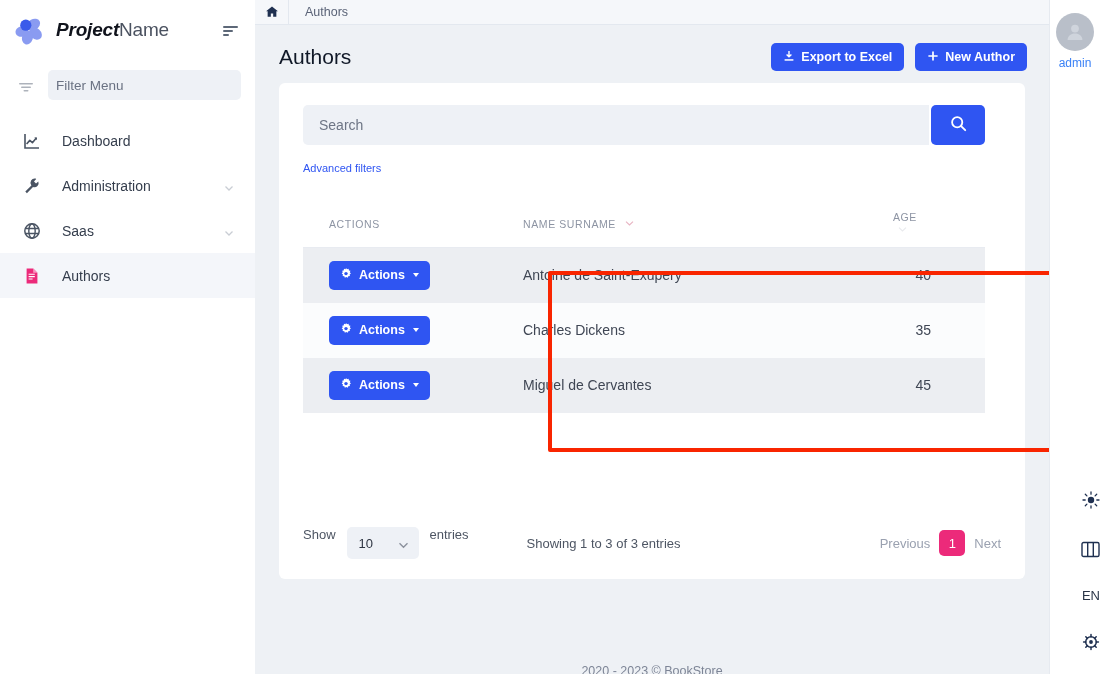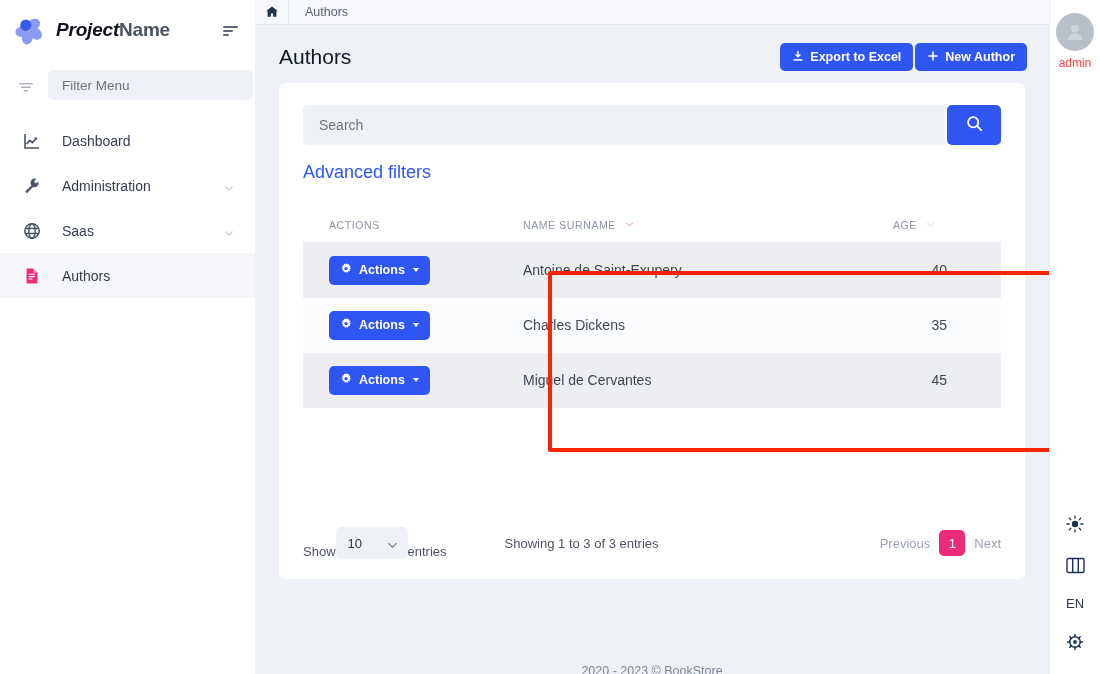--- a/index.html
+++ b/index.html
@@ -18,28 +18,28 @@
   }
   .brand {
     height: 60px; display: flex; align-items: center; padding: 0 16px 0 14px;
   }
   .brand-logo { width: 30px; height: 30px; flex: 0 0 30px; position: relative; }
   .brand-text {
     margin-left: 12px; font-size: 19px; letter-spacing: -0.2px;
     color: #2b2f3a; white-space: nowrap;
   }
   .brand-text b { font-weight: 700; color: #10131c; font-style: italic; }
-  .brand-text span { font-weight: 700; color: #4b5260; }
+  .brand-text span { font-weight: 400; color: #4b5260; }
   .brand-toggle { margin-left: auto; width: 18px; height: 14px; cursor: pointer; }
 
   .filter-row { display: flex; align-items: center; padding: 10px 16px 14px 18px; }
   .filter-icon { width: 16px; height: 12px; flex: 0 0 16px; opacity: .55; }
   .filter-input {
     margin-left: 14px; flex: 1; height: 30px; border: none; outline: none;
-    background: #eef1f6; border-radius: 5px; padding: 0 14px;
+    background: #eef1f6; border-radius: 5px; padding: 0 8px;
     font-family: "Liberation Sans", sans-serif; font-size: 13.5px; color: #5b6372;
   }
   .filter-input::placeholder { color: #6a7283; }
 
   .nav { margin-top: 4px; }
   .nav-item {
     display: flex; align-items: center; height: 45px; padding: 0 20px 0 22px;
     cursor: pointer; position: relative;
   }
   .nav-item.active { background: #f4f6fa; }
@@ -55,45 +55,45 @@
   }
   .crumb-home { width: 34px; display: flex; align-items: center; justify-content: center; border-right: 1px solid #e3e8ef; height: 25px; }
   .crumb-text { margin-left: 16px; font-size: 12.5px; color: #5a6377; }
 
   .content { flex: 1; position: relative; overflow: hidden; }
 
   .page-head {
     display: flex; align-items: center; padding: 18px 22px 12px 24px;
   }
   .page-title { font-size: 21px; color: #101827; font-weight: 400; }
-  .head-actions { margin-left: auto; display: flex; gap: 2px; }
+  .head-actions { margin-left: auto; display: flex; gap: 11px; }
   .btn-primary {
     background: #2f55f2; color: #fff; border: none; border-radius: 5px;
     height: 28px; padding: 0 12px; font-size: 12.5px; font-weight: 700;
     font-family: "Liberation Sans", sans-serif; cursor: pointer;
     display: flex; align-items: center; gap: 6px; white-space: nowrap;
   }
 
   .card {
     margin: 0 24px; background: #fff; border-radius: 6px;
-    height: 496px; padding: 22px 24px 0 24px; position: relative;
+    height: 496px; padding: 22px 40px 0 24px; position: relative;
   }
   .search-wrap { display: flex; align-items: stretch; height: 40px; }
   .search-input {
     flex: 1; background: #eef1f6; border: none; outline: none;
     border-radius: 5px 0 0 5px; padding: 0 16px; font-size: 14px;
     color: #3c4350; font-family: "Liberation Sans", sans-serif;
   }
   .search-input::placeholder { color: #6d7585; }
   .search-btn {
     width: 54px; background: #2f55f2; border: none; border-radius: 5px;
     margin-left: 2px; cursor: pointer; display: flex; align-items: center; justify-content: center;
   }
   .adv-filters {
-    display: inline-block; margin-top: 17px; font-size: 18px;
+    display: inline-block; margin-top: 17px; font-size: 11px;
     color: #2f55f2; cursor: pointer;
   }
 
   .table { width: 100%; margin-top: 35px; border-collapse: collapse; }
   .table th {
     font-size: 10.5px; letter-spacing: .6px; color: #8d94a3; font-weight: 400;
     text-transform: uppercase; padding: 0 0 11px 0; text-align: left;
     border-bottom: 1px solid #e8ebf1;
   }
   .th-actions { width: 220px; padding-left: 26px !important; }
@@ -118,21 +118,21 @@
   .caret {
     width: 0; height: 0; border-left: 3.5px solid transparent;
     border-right: 3.5px solid transparent; border-top: 4px solid #fff;
     margin-left: 1px;
   }
 
   .table-footer {
     position: absolute; left: 24px; right: 24px; bottom: 20px;
     display: flex; align-items: center;
   }
-  .show-grp { display: flex; align-items: flex-end; font-size: 13px; color: #4d5563; }
+  .show-grp { display: flex; align-items: flex-start; gap: 11px; font-size: 13px; color: #4d5563; }
   .show-sel {
     position: relative; background: #eef1f6; border-radius: 5px; height: 32px;
     width: 72px; display: flex; align-items: center; padding: 0 12px;
     font-size: 13px; color: #2e3542; cursor: pointer;
   }
   .show-sel .dn { position: absolute; right: 10px; top: 11px; opacity: .6; }
   .showing-txt { margin-left: 58px; font-size: 13px; color: #4d5563; }
   .pager { margin-left: auto; display: flex; align-items: center; gap: 9px; }
   .pg-link { font-size: 13px; color: #9aa1b0; cursor: pointer; }
   .pg-num {
@@ -149,22 +149,22 @@
   
   .rightrail {
     width: 51px; flex: 0 0 51px; background: #fff; height: 674px;
     border-left: 1px solid #e6eaf0; display: flex; flex-direction: column;
     align-items: center; position: relative;
   }
   .avatar {
     width: 38px; height: 38px; border-radius: 50%; background: #b9bfc9;
     margin-top: 13px; display: flex; align-items: center; justify-content: center;
   }
-  .avatar-name { margin-top: 5px; font-size: 12px; color: #ef4444; }
-  .rail-icons { position: absolute; bottom: 22px; left: 0; right: 0; display: flex; flex-direction: column; align-items: center; gap: 21px; }
+  .avatar-name { margin-top: 5px; font-size: 12px; color: #3b82f6; }
+  .rail-icons { position: absolute; bottom: 22px; left: 0; right: 0; display: flex; flex-direction: column; align-items: flex-end; gap: 29px; }
   .rail-ico { cursor: pointer; display: flex; align-items: center; justify-content: center; height: 20px; }
   .rail-lang { font-size: 13px; color: #2a3547; cursor: pointer; }
 
   
   .redbox {
     position: absolute; left: 293px; top: 246px; width: 710px; height: 181px;
     border: 4px solid #f92500; border-radius: 2px; pointer-events: none; z-index: 30;
   }
 </style>
 </head>

